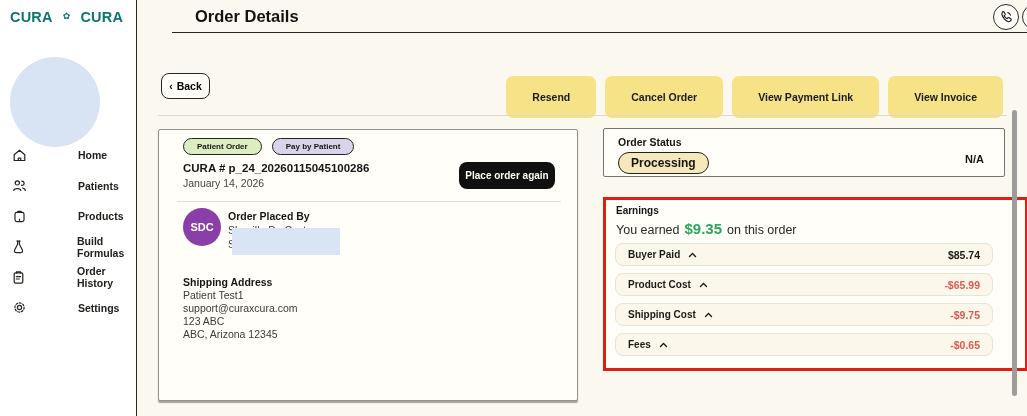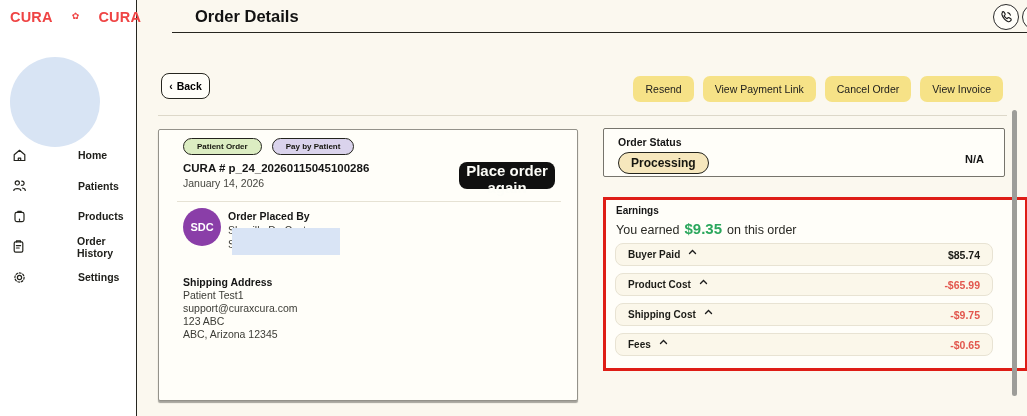--- a/index.html
+++ b/index.html
@@ -3,22 +3,22 @@
 <meta charset="utf-8">
 <style>
   * { margin:0; padding:0; box-sizing:border-box; }
   html,body { background:#e9e9e9; }
   body { font-family:"Liberation Sans","DejaVu Sans",sans-serif; color:var(--ink,#1c1c1c); }
   #app { position:relative; width:1027px; height:416px; background:var(--page-bg,#FBF8EF); overflow:hidden; }
 
   
   .sidebar { position:absolute; left:0; top:0; width:137px; height:416px;
              background:var(--panel-bg,#fff); border-right:1.5px solid #26261f; }
-  .logo { position:absolute; left:10px; top:9px; display:flex; align-items:center; gap:19px;
-          font-weight:800; font-size:14.5px; letter-spacing:.2px; color:#ef4444; }
+  .logo { position:absolute; left:10px; top:9px; display:flex; align-items:center; gap:10px;
+          font-weight:800; font-size:14.5px; letter-spacing:.2px; color:#0f766e; }
   .logo-glyph { font-size:9px; line-height:1; transform:translateY(-1px); }
   .side-avatar { position:absolute; left:10px; top:57px; width:90px; height:90px; border-radius:50%;
                  background:var(--avatar-blue,#D8E4F4); }
   .nav { position:absolute; left:0; top:140px; width:100%; }
   .nav-item { display:flex; align-items:center; gap:10px; padding:0 0 0 11px; height:30.5px; cursor:pointer; }
   .nav-icon { width:16px; height:16px; display:flex; align-items:center; justify-content:center; }
   .nav-label { font-size:10.5px; font-weight:700; color:#20201c;margin-left:41px; }
 
   
   .topbar { position:absolute; left:137px; top:0; width:890px; height:33px;
@@ -32,39 +32,39 @@
   .cart-badge { position:absolute; left:17px; top:-6px; min-width:13px; height:13px; border-radius:50%;
                 background:var(--cart-badge-yellow,#F5C02A); color:#1c1c1c; font-size:7.5px; font-weight:700;
                 display:flex; align-items:center; justify-content:center; }
 
   
   .back-btn { position:absolute; left:161px; top:73px; width:49px; height:26px; border-radius:8px;
               background:var(--card-bg,#FFFEF9); border:1.3px solid #26261f;
               display:flex; align-items:center; justify-content:center; gap:4px;
               font-size:10.5px; font-weight:700; cursor:pointer; }
   .actions { position:absolute; right:24px; top:76px; display:flex; gap:9px; }
-  .action-btn { height:26px; padding:0 12px; border:none; border-radius:7px;
+  .action-btn { height:42px; padding:0 26px; border:none; border-radius:7px;
                 background:var(--accent-yellow,#F6E287); color:#1b1b1b;
-                font-family:inherit; font-size:10.5px; font-weight:400; cursor:pointer; }
+                font-family:inherit; font-size:10.5px; font-weight:700; cursor:pointer; }
   .toolbar-divider { position:absolute; left:158px; top:115px; width:849px; height:1px; background:#ddd8c9; }
 
   
   .order-card { position:absolute; left:158px; top:129px; width:420px; height:272px;
                 background:var(--card-bg,#FFFEF9); border:1px solid #94928a; border-radius:2px;
                 box-shadow:0 2px 1px rgba(60,60,55,.45); }
   .badges { position:absolute; left:24px; top:8px; display:flex; gap:10px; }
   .pill { border:1.4px solid #23231d; border-radius:999px; padding:3px 13px;
           font-size:8px; font-weight:700; color:#16160f; }
   .pill.green  { background:var(--badge-green,#DCEDC2); }
   .pill.purple { background:var(--badge-purple,#DAD3EC); }
   .order-number { position:absolute; left:24px; top:32px; font-size:11.5px; font-weight:800; color:#151515; }
   .order-date { position:absolute; left:24px; top:47px; font-size:10.5px; color:#45453f; }
   .place-again-btn { position:absolute; left:300px; top:32px; width:96px; height:27px; border:none;
                      border-radius:8px; background:#101010; color:#fdfdf8; font-family:inherit;
-                     font-size:15px; font-weight:600; cursor:pointer; }
+                     font-size:10px; font-weight:600; cursor:pointer; }
   .card-divider { position:absolute; left:18px; top:71px; width:384px; height:1px; background:#e6e2d4; }
   .placed-avatar { position:absolute; left:24px; top:78px; width:38px; height:38px; border-radius:50%;
                    background:var(--avatar-purple,#8A3EA8); color:#fff; font-size:11px; font-weight:700;
                    display:flex; align-items:center; justify-content:center; }
   .placed-heading { position:absolute; left:69px; top:80px; font-size:10.5px; font-weight:800; color:#151515; }
   .placed-name { position:absolute; left:69px; top:94px; font-size:10.5px; color:#3a3a35; }
   .placed-line2 { position:absolute; left:69px; top:108px; font-size:10.5px; color:#3a3a35; }
   .redaction-box { position:absolute; left:73px; top:98px; width:108px; height:27px;
                    background:var(--redaction-blue,#D9E4F5); }
   .ship-heading { position:absolute; left:24px; top:146px; font-size:10.5px; font-weight:800; color:#151515; }
@@ -82,21 +82,21 @@
   .earnings-box { position:absolute; left:603px; top:197px; width:425px; height:174px;
                   background:var(--card-bg,#FFFEF9); border:3px solid var(--annotation-red,#DE1D16); }
   .earnings-heading { position:absolute; left:10px; top:5px; font-size:10px; font-weight:800; color:#151515; }
   .earnings-summary { position:absolute; left:10px; top:20px; font-size:12.5px; color:#2a2a25;
                       display:flex; align-items:baseline; gap:5px; }
   .earnings-amount { font-size:15px; font-weight:800; color:var(--money-green,#2BA75D); }
   .earnings-rows { position:absolute; left:9px; top:43px; width:378px; }
   .earn-row { height:23px; margin-bottom:7px; background:var(--row-bg,#FBF7EA);
               border:1px solid var(--row-border,#E8E3D3); border-radius:8px;
               display:flex; align-items:center; justify-content:space-between; padding:0 12px; cursor:pointer; }
-  .earn-label { display:flex; gap:8px; font-size:10px; font-weight:700; color:#1b1b16; }
+  .earn-label { display:flex; align-items:center; gap:8px; font-size:10px; font-weight:700; color:#1b1b16; }
   .earn-value { font-size:10.5px; font-weight:700; color:#1b1b16; }
   .earn-value.neg { color:var(--money-red,#E2574E); }
 
   .scroll-thumb { position:absolute; left:1012px; top:110px; width:5px; height:286px;
                   border-radius:3px; background:#9d9d99; cursor:pointer; }
 
   svg { display:block; }
 </style>
 </head>
 <body>
@@ -159,20 +159,29 @@
         <span class="nav-icon">
           <svg width="15" height="15" viewBox="0 0 15 15" fill="none" stroke="#23231d" stroke-width="1.2">
               <rect x="3" y="3.4" width="9" height="9.2" rx="1.8"></rect>
               <path d="M5.8 3.4v-1h3.4v1" stroke-linejoin="round"></path>
               <path d="M7.5 10v1.3" stroke-linecap="round"></path>
             </svg>
         </span>
         <span class="nav-label">Products</span>
       </div>
 
+      <div class="nav-item">
+        <span class="nav-icon">
+          <svg width="15" height="15" viewBox="0 0 15 15" fill="none" stroke="#23231d" stroke-width="1.2" stroke-linecap="round" stroke-linejoin="round">
+              <path d="M5.9 2.1h3.2"></path>
+              <path d="M6.6 2.1v3.2L3.6 11a1.9 1.9 0 0 0 1.7 2.7h4.4A1.9 1.9 0 0 0 11.4 11L8.4 5.3V2.1"></path>
+            </svg>
+        </span>
+        <span class="nav-label">Build Formulas</span>
+      </div>
 
       <div class="nav-item">
         <span class="nav-icon">
           <svg width="15" height="15" viewBox="0 0 15 15" fill="none" stroke="#23231d" stroke-width="1.2" stroke-linecap="round">
               <rect x="3.2" y="2.9" width="8.6" height="10.2" rx="1.4"></rect>
               <path d="M5.6 2.9v-1h3.8v1"></path>
               <path d="M5.4 6.6h4.2M5.4 9h2.8"></path>
             </svg>
         </span>
         <span class="nav-label">Order History</span>
@@ -191,22 +200,22 @@
     </div>
   </div>
 
   <button class="back-btn">
     <span>‹</span>
     <span>Back</span>
   </button>
 
   <div class="actions">
     <button class="action-btn">Resend</button>
+    <button class="action-btn">Cancel Order</button>
     <button class="action-btn">View Payment Link</button>
-    <button class="action-btn">Cancel Order</button>
     <button class="action-btn">View Invoice</button>
   </div>
 
   <div class="toolbar-divider"></div>
 
   <div class="order-card">
     <div class="badges">
       <span class="pill green">Patient Order</span>
       <span class="pill purple">Pay by Patient</span>
     </div>

